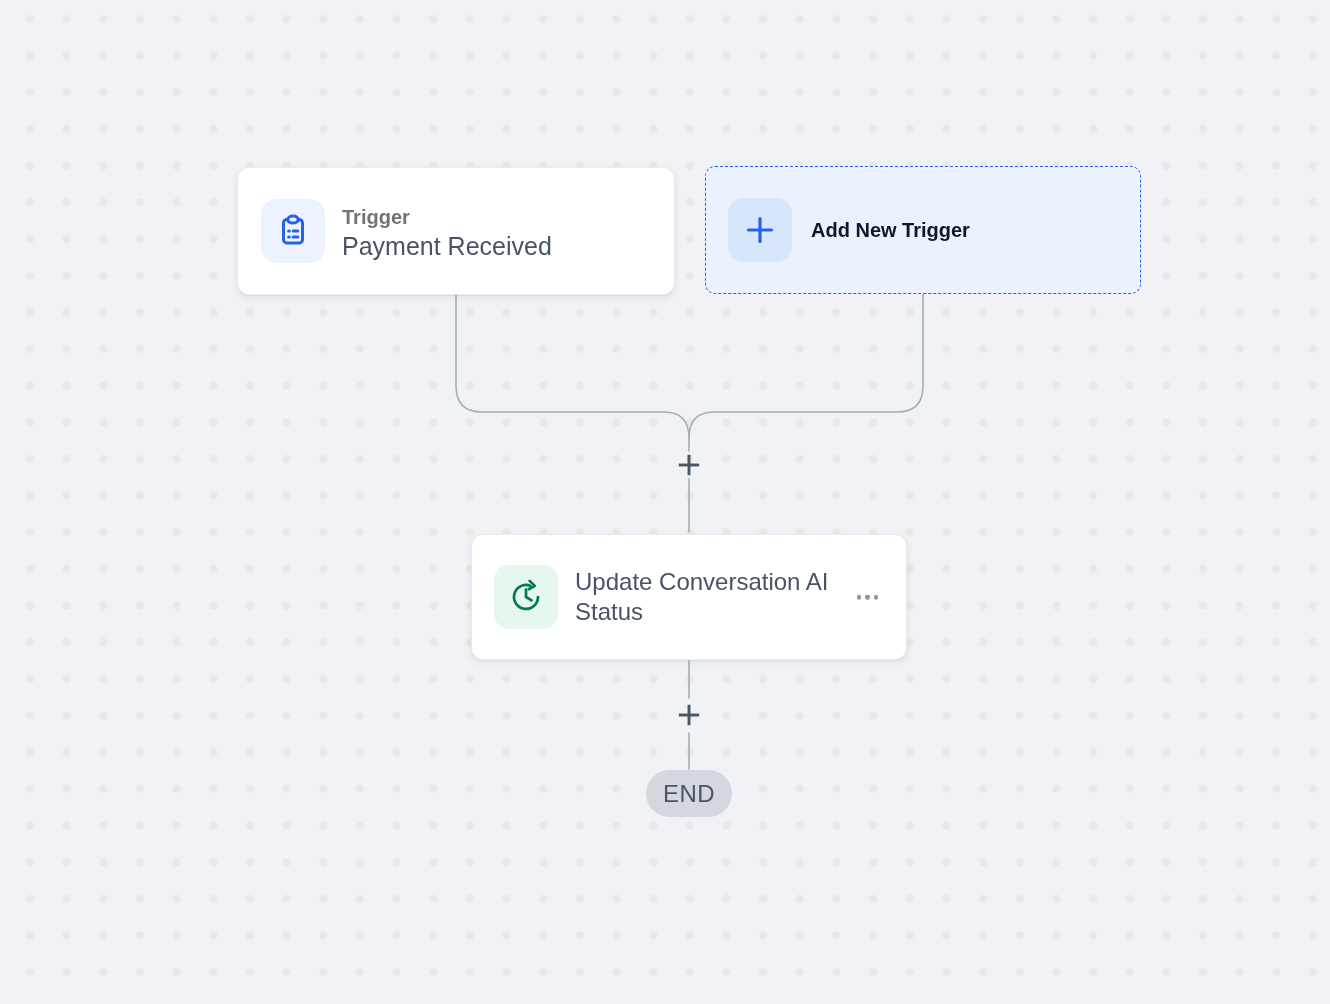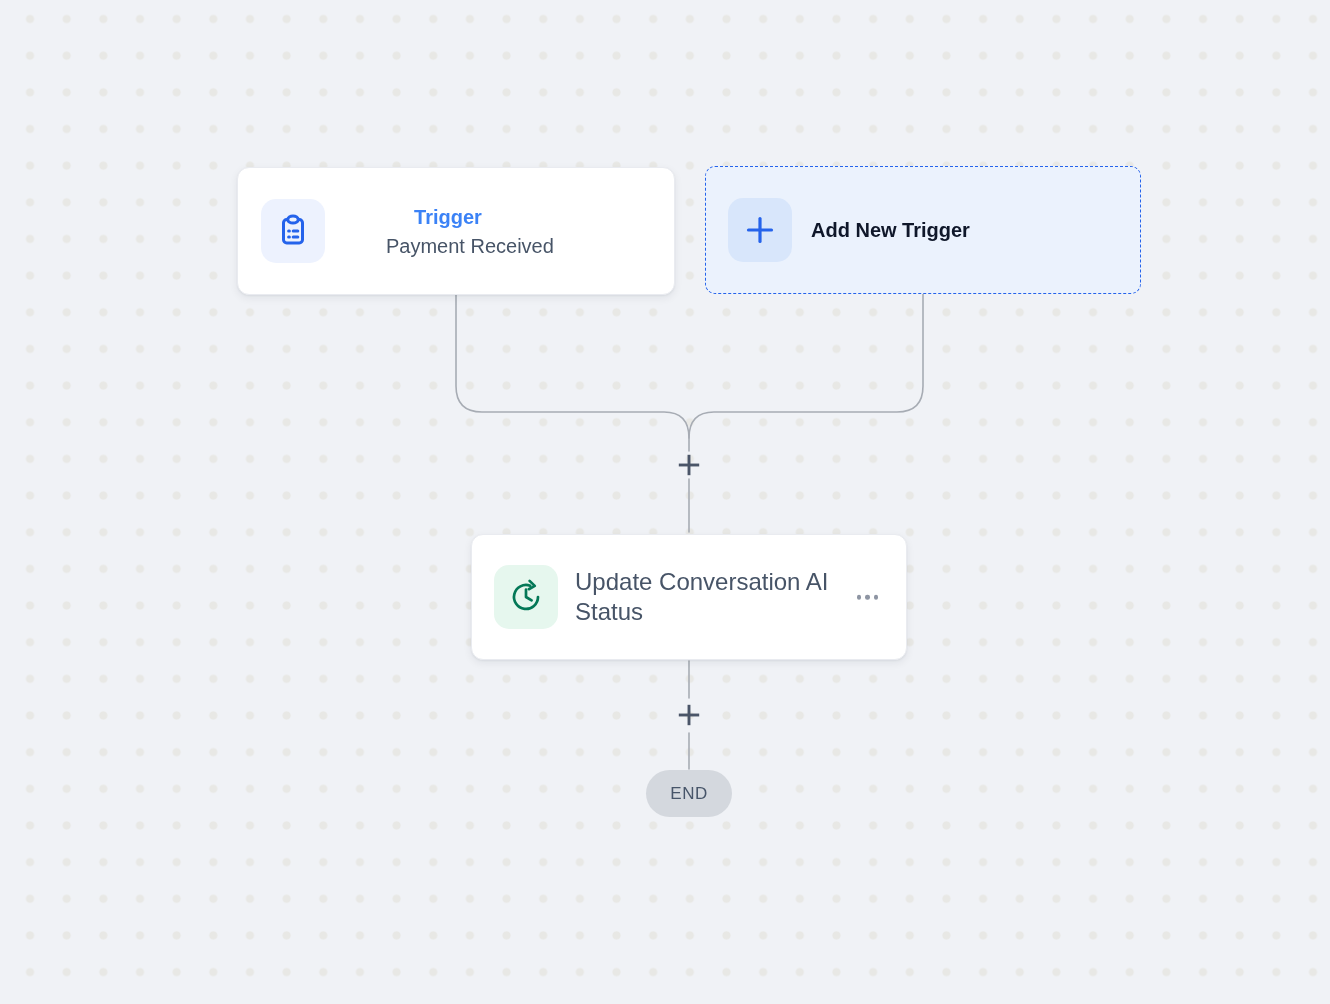--- a/index.html
+++ b/index.html
@@ -48,30 +48,28 @@
     justify-content: center;
   }
   .tile-blue  { background: #edf2fe; }
   .tile-green { background: #e6f7ee; }
   .tile-lightblue { background: #d8e6fb; }
 
   .trigger-text { margin-left: 17px; display: flex; flex-direction: column; gap: 5px; }
   .trigger-label {
     font-size: 20px;
     font-weight: 700;
-    color: #3b82f6;
+    color: #737373;
     line-height: 24px;
-    text-align: center;
   }
   .trigger-name {
-    font-size: 20px;
+    font-size: 25px;
     font-weight: 400;
     color: #475467;
     line-height: 24px;
-    margin-left: 44px;
   }
 
   .add-trigger-card {
     position: absolute;
     box-sizing: border-box;
     left: 705px; top: 166px;
     width: 436px; height: 128px;
     background: #ebf2fd;
     border: 1.5px dashed #2563eb;
     border-radius: 10px;
@@ -124,21 +122,21 @@
 
   .end-node {
     position: absolute;
     left: 646px; top: 770px;
     width: 86px; height: 47px;
     background: #d4d8de;
     border-radius: 24px;
     display: flex;
     align-items: center;
     justify-content: center;
-    font-size: 17px;
+    font-size: 24px;
     font-weight: 500;
     letter-spacing: 0.5px;
     color: #475569;
   }
 </style>
 </head>
 <body>
 
 <div class="canvas">
 

